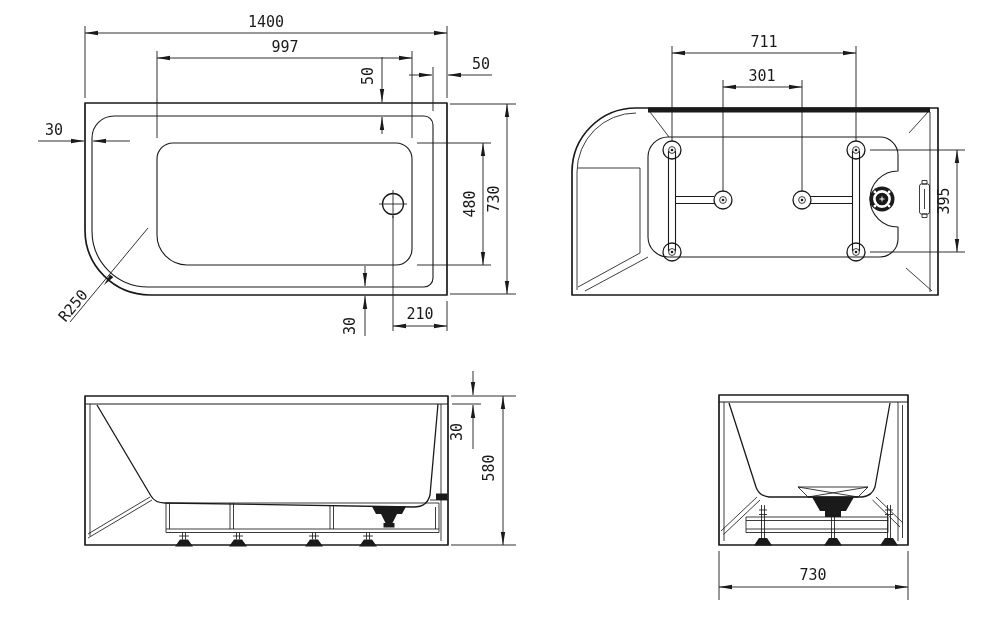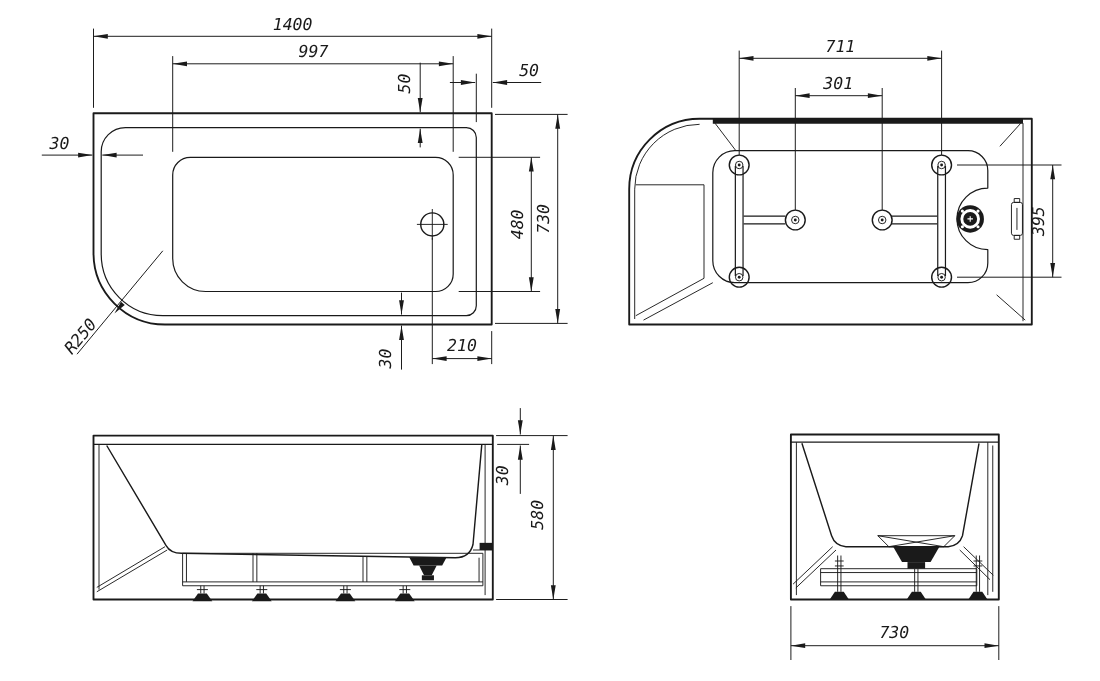--- a/index.html
+++ b/index.html
@@ -1,16 +1,16 @@
 <!DOCTYPE html>
 <html><head>
 <meta charset="utf-8">
 <style>
   html,body{margin:0;padding:0;background:#ffffff;}
-  .stage{position:relative;width:1000px;height:619px;background:#ffffff;overflow:hidden;font-style:italic;}
+  .stage{position:relative;width:1000px;height:619px;background:#ffffff;overflow:hidden;}
   svg{display:block;}
   .ln{fill:none;stroke:#1a1a1a;stroke-width:1.1;stroke-linejoin:round;stroke-linecap:butt;}
   .bold{stroke-width:1.7;}
   .thin{stroke-width:0.85;}
   .md{stroke-width:1.3;}
   .dl{fill:none;stroke:#1a1a1a;stroke-width:0.9;}
   .blk{fill:#1a1a1a;stroke:none;}
   .wht{fill:none;stroke:#ffffff;}
   text{font-family:"DejaVu Sans Mono","Liberation Mono",monospace;font-size:15px;fill:#1a1a1a;}
 </style>

